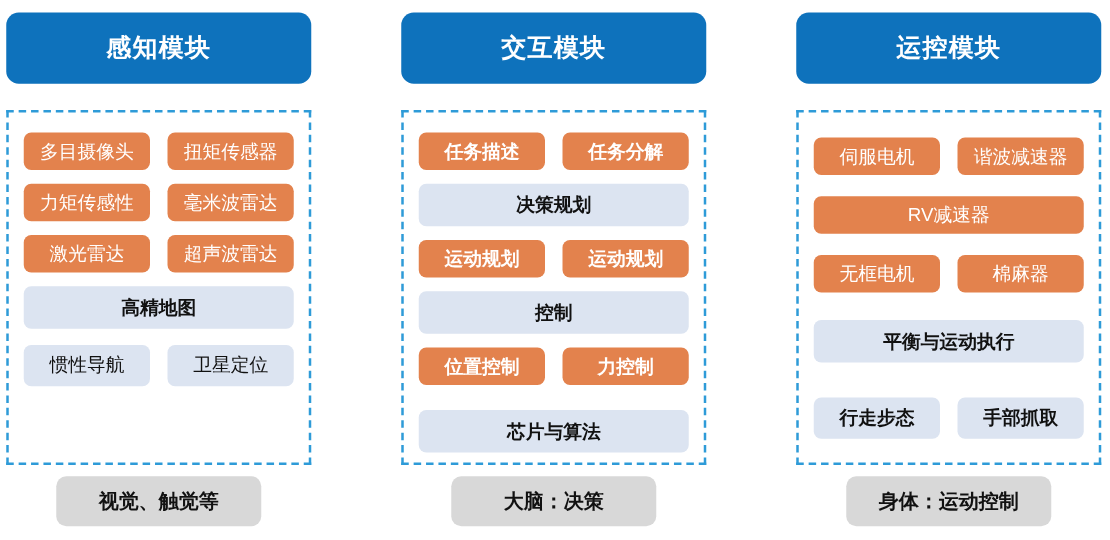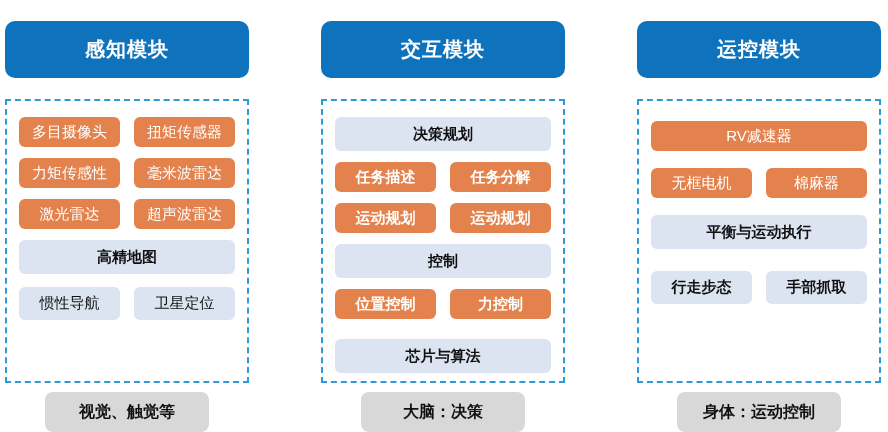--- a/index.html
+++ b/index.html
@@ -14,21 +14,20 @@
   html,body{margin:0;padding:0;}
   body{
     width:888px;height:432px;background:#ffffff;overflow:hidden;
     font-family:"Liberation Sans","DejaVu Sans",sans-serif;
     color:var(--ink);
   }
   .board{
     width:888px;height:432px;
     display:flex;gap:72px;
     padding:10px 7px 0 5px;
-    align-items:flex-end;
   }
   .column{flex:1;display:flex;flex-direction:column;min-width:0;}
   .col-header{
     height:57px;border-radius:10px;background:var(--header-blue);
     color:#ffffff;font-size:20px;font-weight:bold;letter-spacing:1px;
     display:flex;align-items:center;justify-content:center;
     margin-bottom:21px;flex:0 0 auto;
   }
   .panel{
     height:284px;border:2px dashed var(--dash-blue);
@@ -91,25 +90,25 @@
       </div>
     <div class="footer-row">
       <div class="col-footer">视觉、触觉等</div>
     </div>
   </section>
 
   <section class="column col-c1">
     <header class="col-header">交互模块</header>
     <div class="panel">
         <div class="row">
-          <div class="cell soft full bold">决策规划</div>
+          <div class="cell orange bold">任务描述</div>
+          <div class="cell orange bold">任务分解</div>
         </div>
         <div class="row">
-          <div class="cell orange bold">任务描述</div>
-          <div class="cell orange bold">任务分解</div>
+          <div class="cell soft full bold">决策规划</div>
         </div>
         <div class="row">
           <div class="cell orange bold">运动规划</div>
           <div class="cell orange bold">运动规划</div>
         </div>
         <div class="row">
           <div class="cell soft full bold">控制</div>
         </div>
         <div class="row">
           <div class="cell orange bold">位置控制</div>
@@ -121,20 +120,24 @@
       </div>
     <div class="footer-row">
       <div class="col-footer">大脑：决策</div>
     </div>
   </section>
 
   <section class="column col-c2">
     <header class="col-header">运控模块</header>
     <div class="panel">
         <div class="row">
+          <div class="cell orange">伺服电机</div>
+          <div class="cell orange">谐波减速器</div>
+        </div>
+        <div class="row">
           <div class="cell orange">RV减速器</div>
         </div>
         <div class="row">
           <div class="cell orange">无框电机</div>
           <div class="cell orange">棉麻器</div>
         </div>
         <div class="row">
           <div class="cell soft full">平衡与运动执行</div>
         </div>
         <div class="row">

